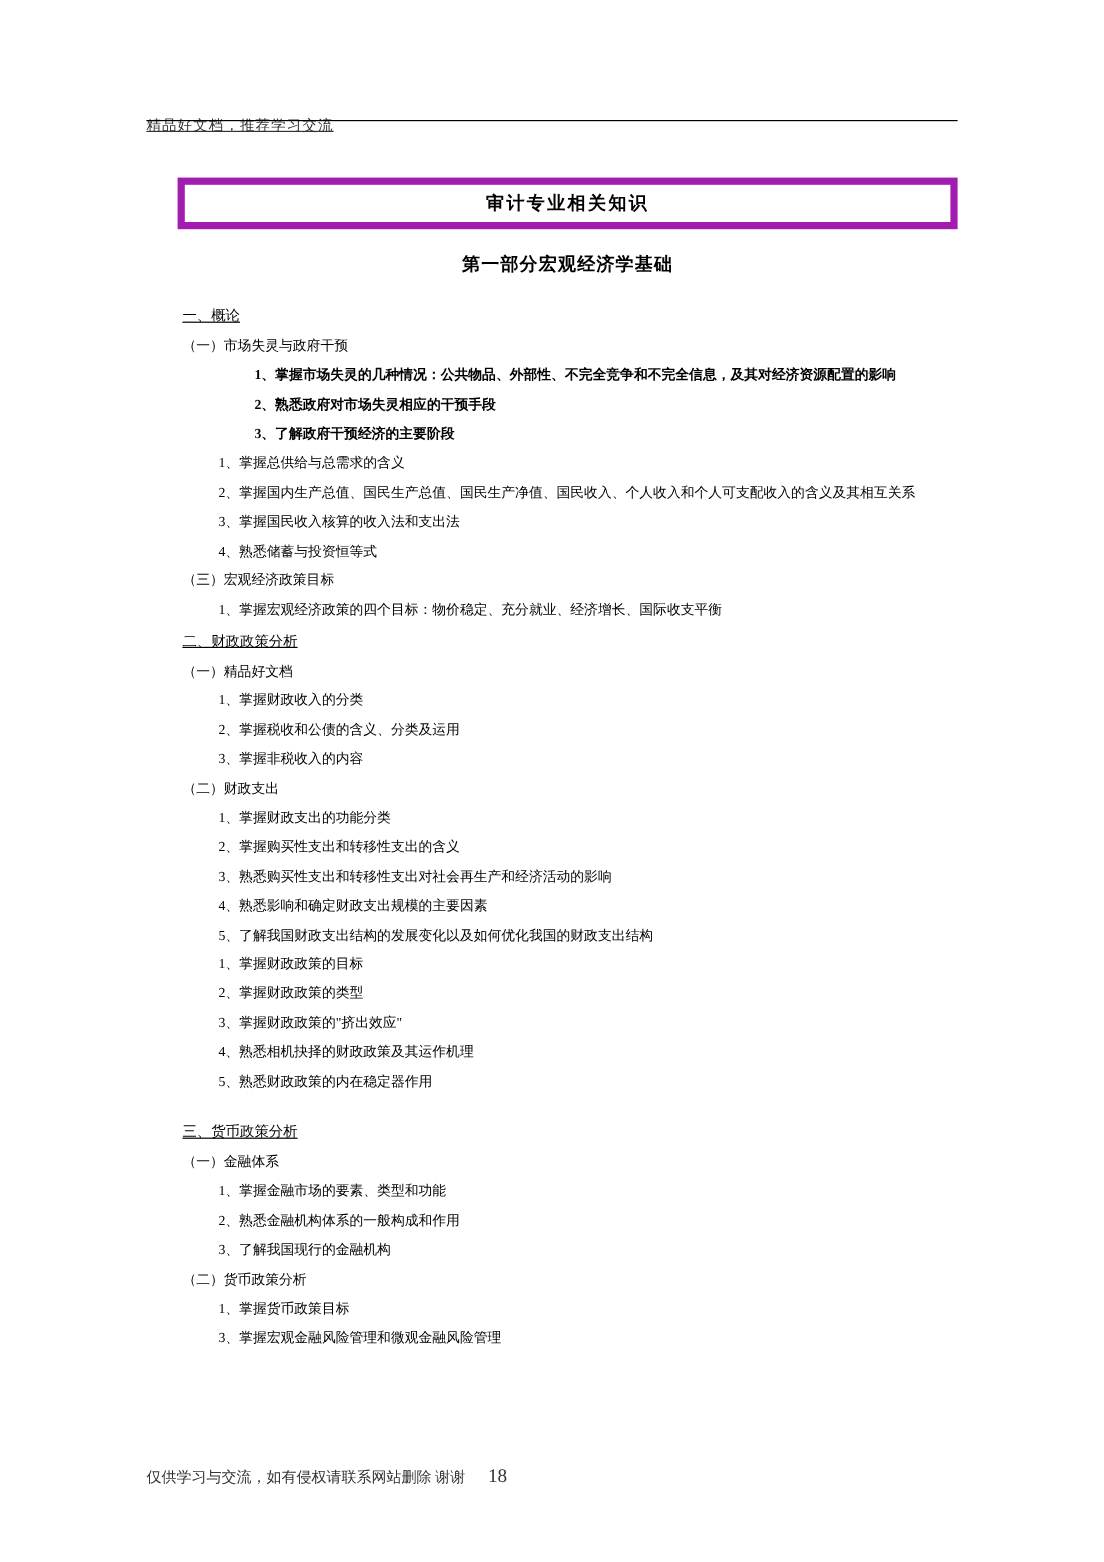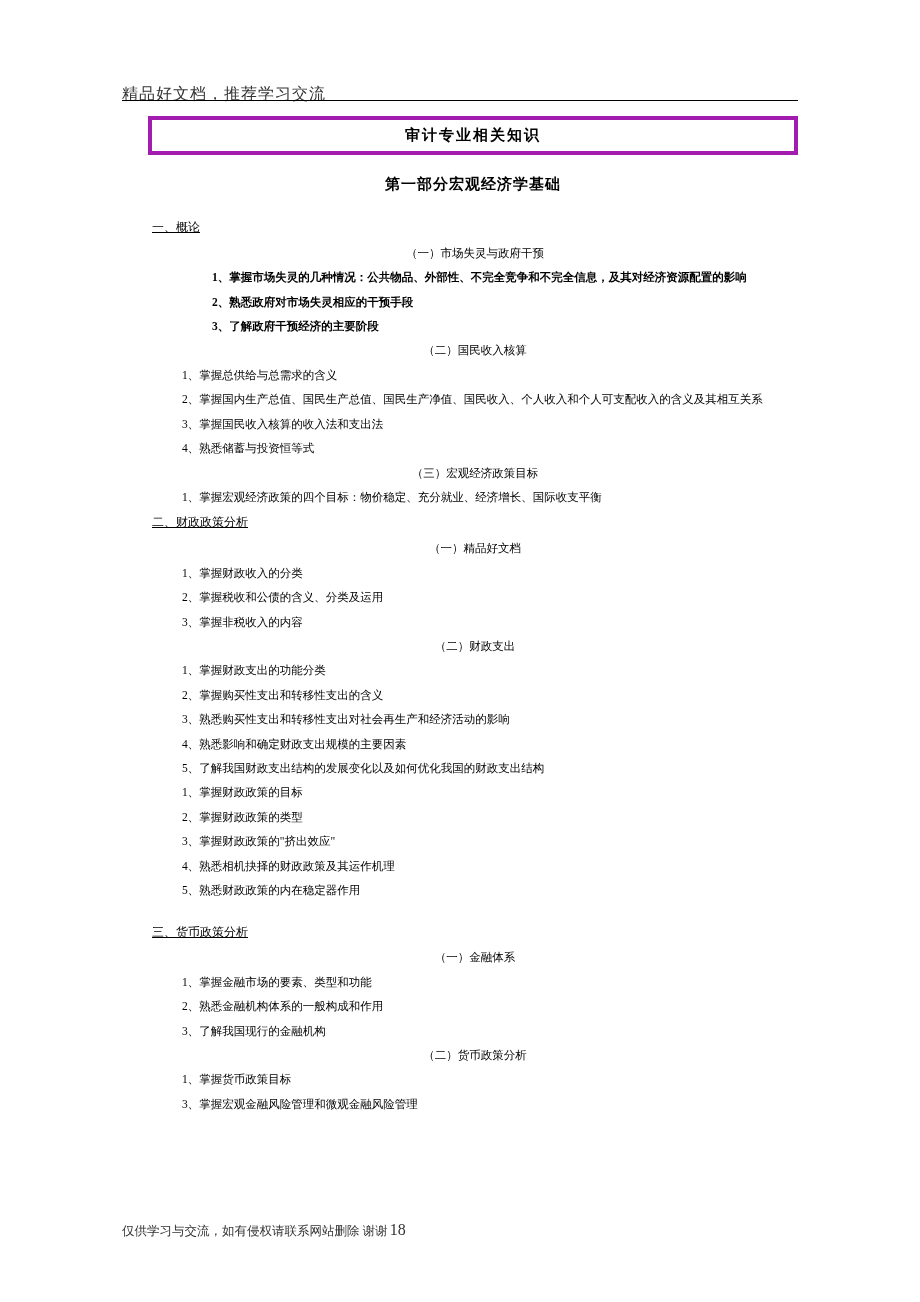--- a/index.html
+++ b/index.html
@@ -5,49 +5,50 @@
     * { margin: 0; padding: 0; box-sizing: border-box; }
     body {
       background: #fff;
       font-family: "SimSun", "宋体", serif;
       width: 920px;
       height: 1302px;
       position: relative;
     }
     .header-note {
       position: absolute;
-      top: 84px;
+      top: 96px;
       left: 122px;
-      font-size: 16px;
+      font-size: 12px;
       color: #333;
       text-decoration: underline;
       letter-spacing: 1px;
     }
     .header-line {
       position: absolute;
       top: 100px;
       left: 122px;
       right: 122px;
       border-top: 1px solid #000;
     }
     .content-wrap {
       position: absolute;
       top: 116px;
       left: 148px;
       right: 122px;
     }
     .title-cell {
-      border: 4px solid #a21caf;
+      border: 6px solid #a21caf;
       text-align: center;
       padding: 6px 0;
       font-size: 15px;
       font-weight: bold;
       font-family: "SimHei", "黑体", sans-serif;
       letter-spacing: 2px;
       margin-bottom: 0;
+      margin-top: 32px;
     }
     .section-title {
       text-align: center;
       font-size: 15px;
       font-weight: bold;
       font-family: Liberation Sans, sans-serif;
       letter-spacing: 1px;
       margin: 20px 0 22px 0;
     }
     .lvl1 {
@@ -55,21 +56,20 @@
       margin: 3px 0 3px 0;
       padding-left: 4px;
       line-height: 1.9;
       text-decoration: underline;
     }
     .lvl2 {
       font-size: 11.5px;
       margin: 2px 0;
       padding-left: 4px;
       line-height: 1.95;
-      text-align: center;
     }
     .lvl3 {
       font-size: 11.5px;
       margin: 2px 0;
       padding-left: 34px;
       line-height: 1.95;
     }
     .lvl3.extra-indent {
       padding-left: 64px;
       font-weight: bold;
@@ -80,41 +80,40 @@
     .footer-note {
       position: absolute;
       bottom: 62px;
       left: 122px;
       font-size: 12.5px;
       color: #333;
     }
     .footer-note .pg {
       font-size: 16px;
       font-family: "Times New Roman", serif;
-      margin-left: 2px;
+      margin-left: 19px;
     }
   </style>
 </head>
 <body>
 
 <div class="header-note">精品好文档，推荐学习交流</div>
 <div class="header-line"></div>
 
 <div class="content-wrap">
   <div class="title-cell">审计专业相关知识</div>
   <div class="section-title">第一部分宏观经济学基础</div>
 
   <div class="lvl1">一、概论</div>
 
   <div class="lvl2">（一）市场失灵与政府干预</div>
   <div class="lvl3 extra-indent">1、掌握市场失灵的几种情况：公共物品、外部性、不完全竞争和不完全信息，及其对经济资源配置的影响</div>
   <div class="lvl3 extra-indent">2、熟悉政府对市场失灵相应的干预手段</div>
   <div class="lvl3 extra-indent">3、了解政府干预经济的主要阶段</div>
 
-  <div class="lvl2">（二）国民收入核算</div>
   <div class="lvl3">1、掌握总供给与总需求的含义</div>
   <div class="lvl3">2、掌握国内生产总值、国民生产总值、国民生产净值、国民收入、个人收入和个人可支配收入的含义及其相互关系</div>
   <div class="lvl3">3、掌握国民收入核算的收入法和支出法</div>
   <div class="lvl3">4、熟悉储蓄与投资恒等式</div>
 
   <div class="lvl2">（三）宏观经济政策目标</div>
   <div class="lvl3">1、掌握宏观经济政策的四个目标：物价稳定、充分就业、经济增长、国际收支平衡</div>
 
   <div class="lvl1">二、财政政策分析</div>
 

